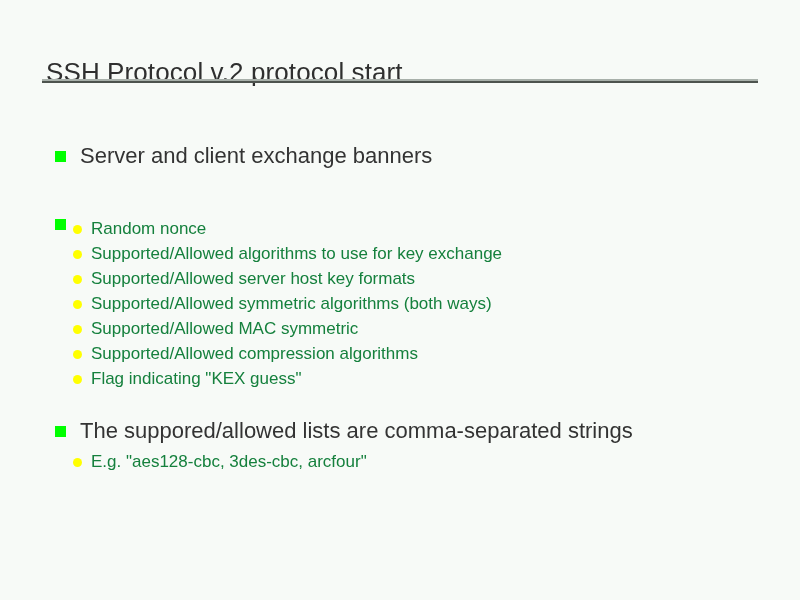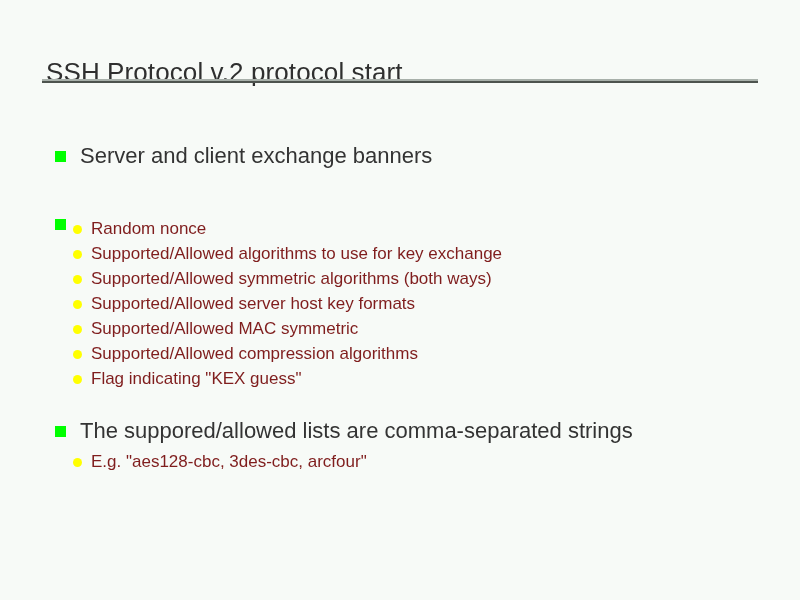--- a/index.html
+++ b/index.html
@@ -73,21 +73,21 @@
     height: 11px;
     background: #00ff00;
     display: block;
   }
 
   .lvl2 {
     position: relative;
     padding-left: 91px;
     font-size: 17px;
     line-height: 25px;
-    color: #7f1d1d;
+    color: #15803d;
     margin: 0;
   }
 
   .lvl2 .dot-bullet {
     position: absolute;
     left: 73px;
     top: 9px;
     width: 9px;
     height: 9px;
     background: #ffff00;
@@ -126,25 +126,25 @@
     <div class="lvl2">
       <span class="dot-bullet"></span>
       <span>Random nonce</span>
     </div>
     <div class="lvl2">
       <span class="dot-bullet"></span>
       <span>Supported/Allowed algorithms to use for key exchange</span>
     </div>
     <div class="lvl2">
       <span class="dot-bullet"></span>
-      <span>Supported/Allowed symmetric algorithms (both ways)</span>
+      <span>Supported/Allowed server host key formats</span>
     </div>
     <div class="lvl2">
       <span class="dot-bullet"></span>
-      <span>Supported/Allowed server host key formats</span>
+      <span>Supported/Allowed symmetric algorithms (both ways)</span>
     </div>
     <div class="lvl2">
       <span class="dot-bullet"></span>
       <span>Supported/Allowed MAC symmetric</span>
     </div>
     <div class="lvl2">
       <span class="dot-bullet"></span>
       <span>Supported/Allowed compression algorithms</span>
     </div>
     <div class="lvl2">

